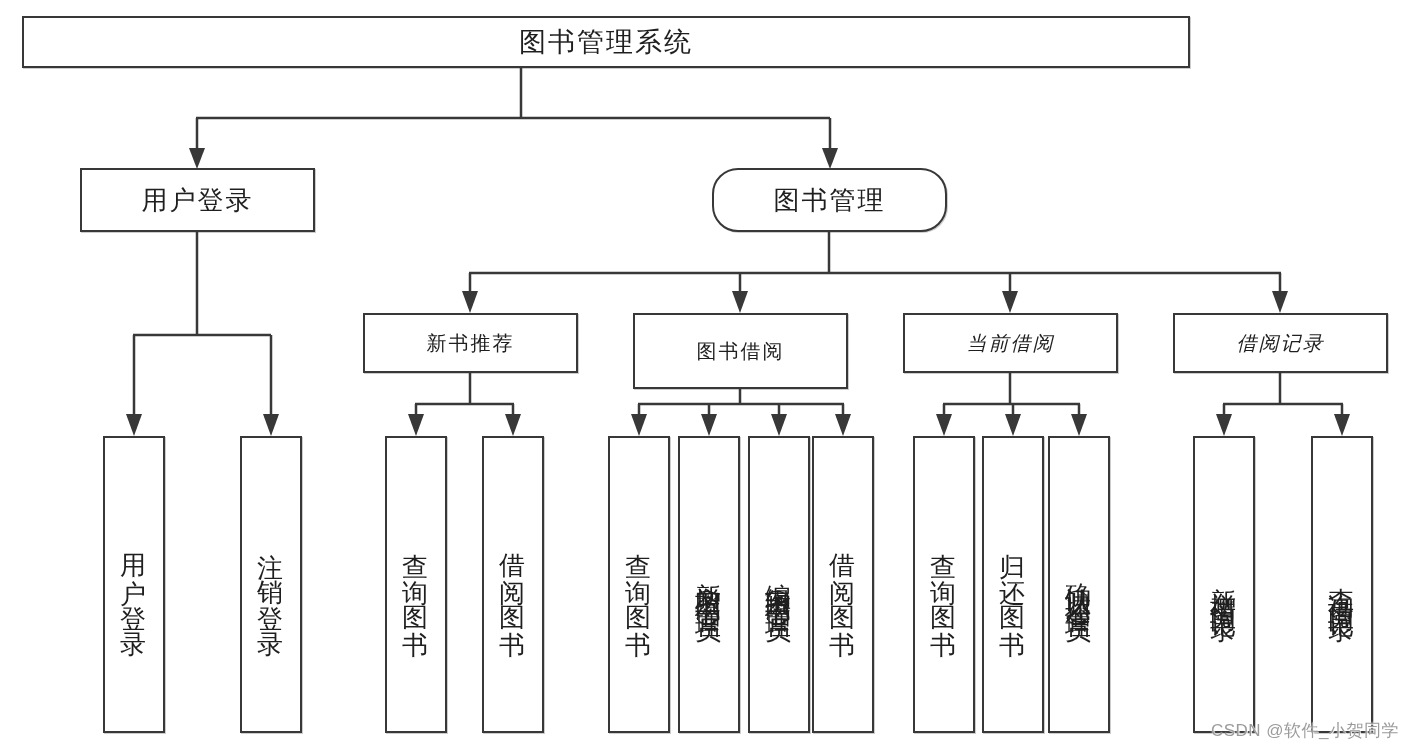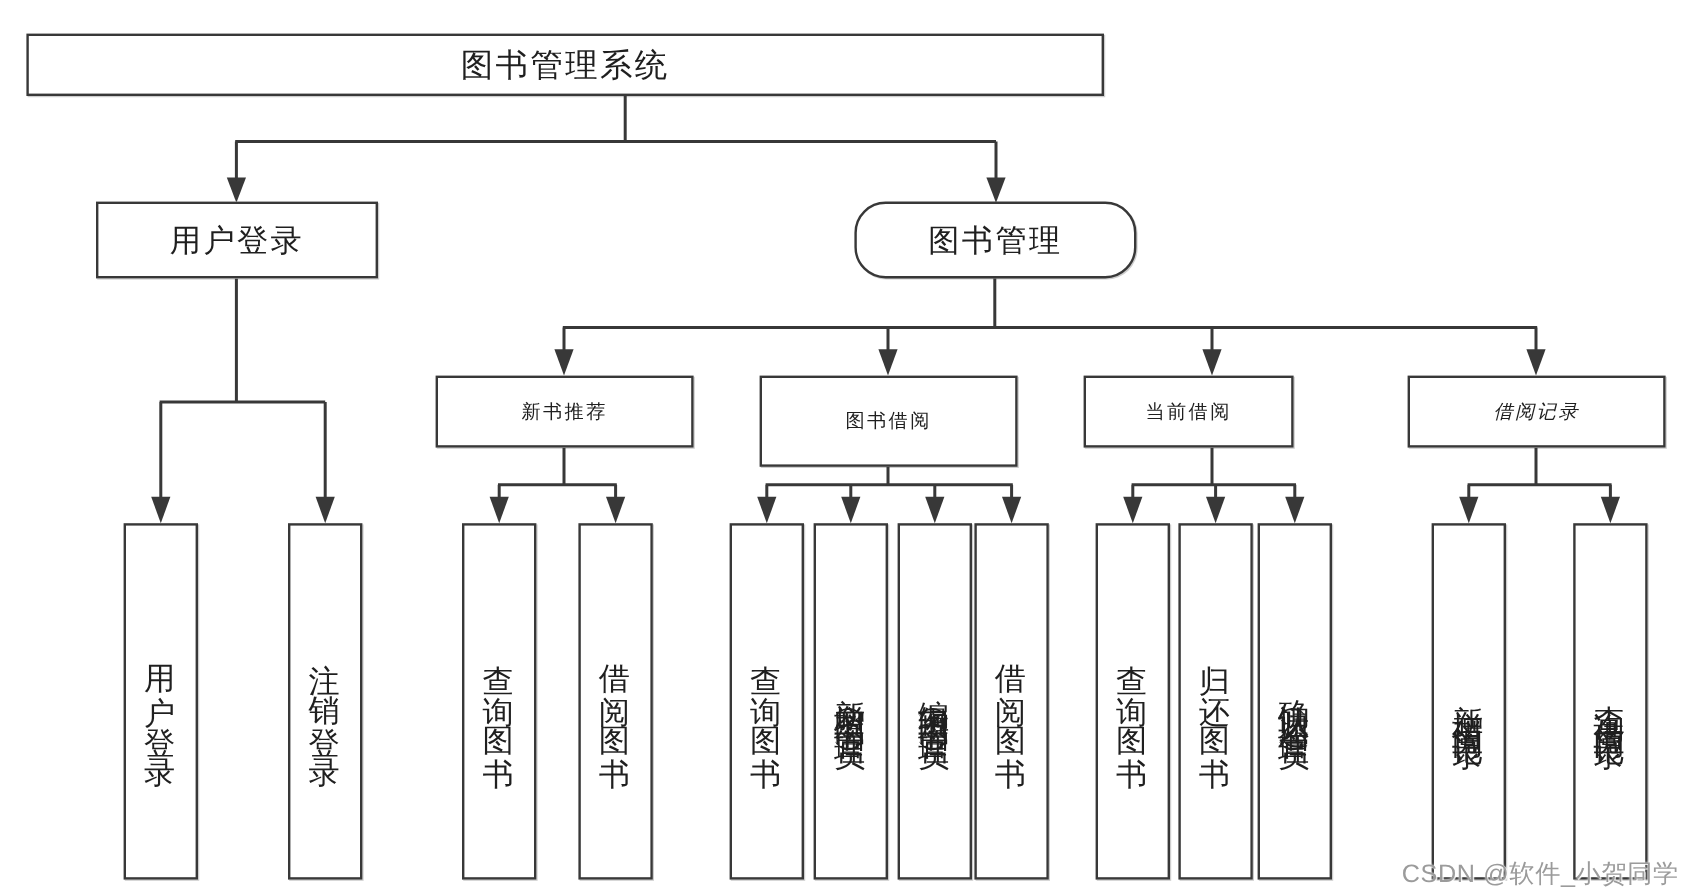--- a/index.html
+++ b/index.html
@@ -21,35 +21,35 @@
     background: #ffffff;
     border: 2.5px solid #383838;
     display: flex;
     align-items: center;
     justify-content: center;
     box-shadow: 1px 1px 0 rgba(56,56,56,0.25);
   }
   .label { white-space: nowrap; }
   .root .label  { font-size: 27px; letter-spacing: 2px; }
   .lvl2 .label  { font-size: 26px; letter-spacing: 2px; }
-  .lvl3 .label  { font-size: 16px; letter-spacing: 2px; }
+  .lvl3 .label  { font-size: 20px; letter-spacing: 2px; }
   .vbox .label {
     writing-mode: vertical-rl;
     text-orientation: mixed;
     font-size: 26px;
     white-space: nowrap;
   }
   .vl4 .label { letter-spacing: 26px; }
   .vl6 .label { letter-spacing: 6px; }
   .vl9 .label { letter-spacing: 5px; }
   .watermark {
     position: absolute;
     right: 6px;
     bottom: 5px;
-    font-size: 21px;
+    font-size: 17px;
     letter-spacing: 0.5px;
     color: #9b9b9b;
     z-index: 6;
     white-space: nowrap;
     text-shadow: 0 0 2px rgba(255,255,255,0.9), 1px 1px 0 rgba(255,255,255,0.8);
   }
 </style>
 </head>
 <body>
 
@@ -91,38 +91,38 @@
       <polygon points="1005,414 1021,414 1013,436"></polygon>
       <polygon points="1071,414 1087,414 1079,436"></polygon>
     </g>
     <g>
       <path d="M1280 373 V404 M1223 404 H1343 M1224 404 V416 M1342 404 V416"></path>
       <polygon points="1216,414 1232,414 1224,436"></polygon>
       <polygon points="1334,414 1350,414 1342,436"></polygon>
     </g>
   </svg>
 
-  <div class="box root" style="left:22px; top:28px; width:898px; height:52px;">
+  <div class="box root" style="left:22px; top:16px; width:1168px; height:52px;">
     <span class="label">图书管理系统</span>
   </div>
 
   <div class="box lvl2" style="left:80px; top:168px; width:235px; height:64px;">
     <span class="label">用户登录</span>
   </div>
   <div class="box lvl2" style="left:712px; top:168px; width:235px; height:64px;border-radius:26px;">
     <span class="label">图书管理</span>
   </div>
 
   <div class="box lvl3" style="left:363px; top:313px; width:215px; height:60px;">
     <span class="label">新书推荐</span>
   </div>
   <div class="box lvl3" style="left:633px; top:313px; width:215px; height:76px;">
     <span class="label">图书借阅</span>
   </div>
-  <div class="box lvl3" style="left:903px; top:313px; width:175px; height:60px;">
+  <div class="box lvl3" style="left:903px; top:313px; width:215px; height:60px;font-style:italic;">
     <span class="label">当前借阅</span>
   </div>
   <div class="box lvl3" style="left:1173px; top:313px; width:215px; height:60px;font-style:italic;">
     <span class="label">借阅记录</span>
   </div>
 
   <div class="box vbox vl4" style="left:103px; top:436px; width:62px; height:297px;">
     <span class="label">用户登录</span>
   </div>
   <div class="box vbox vl4" style="left:240px; top:436px; width:62px; height:297px;">

